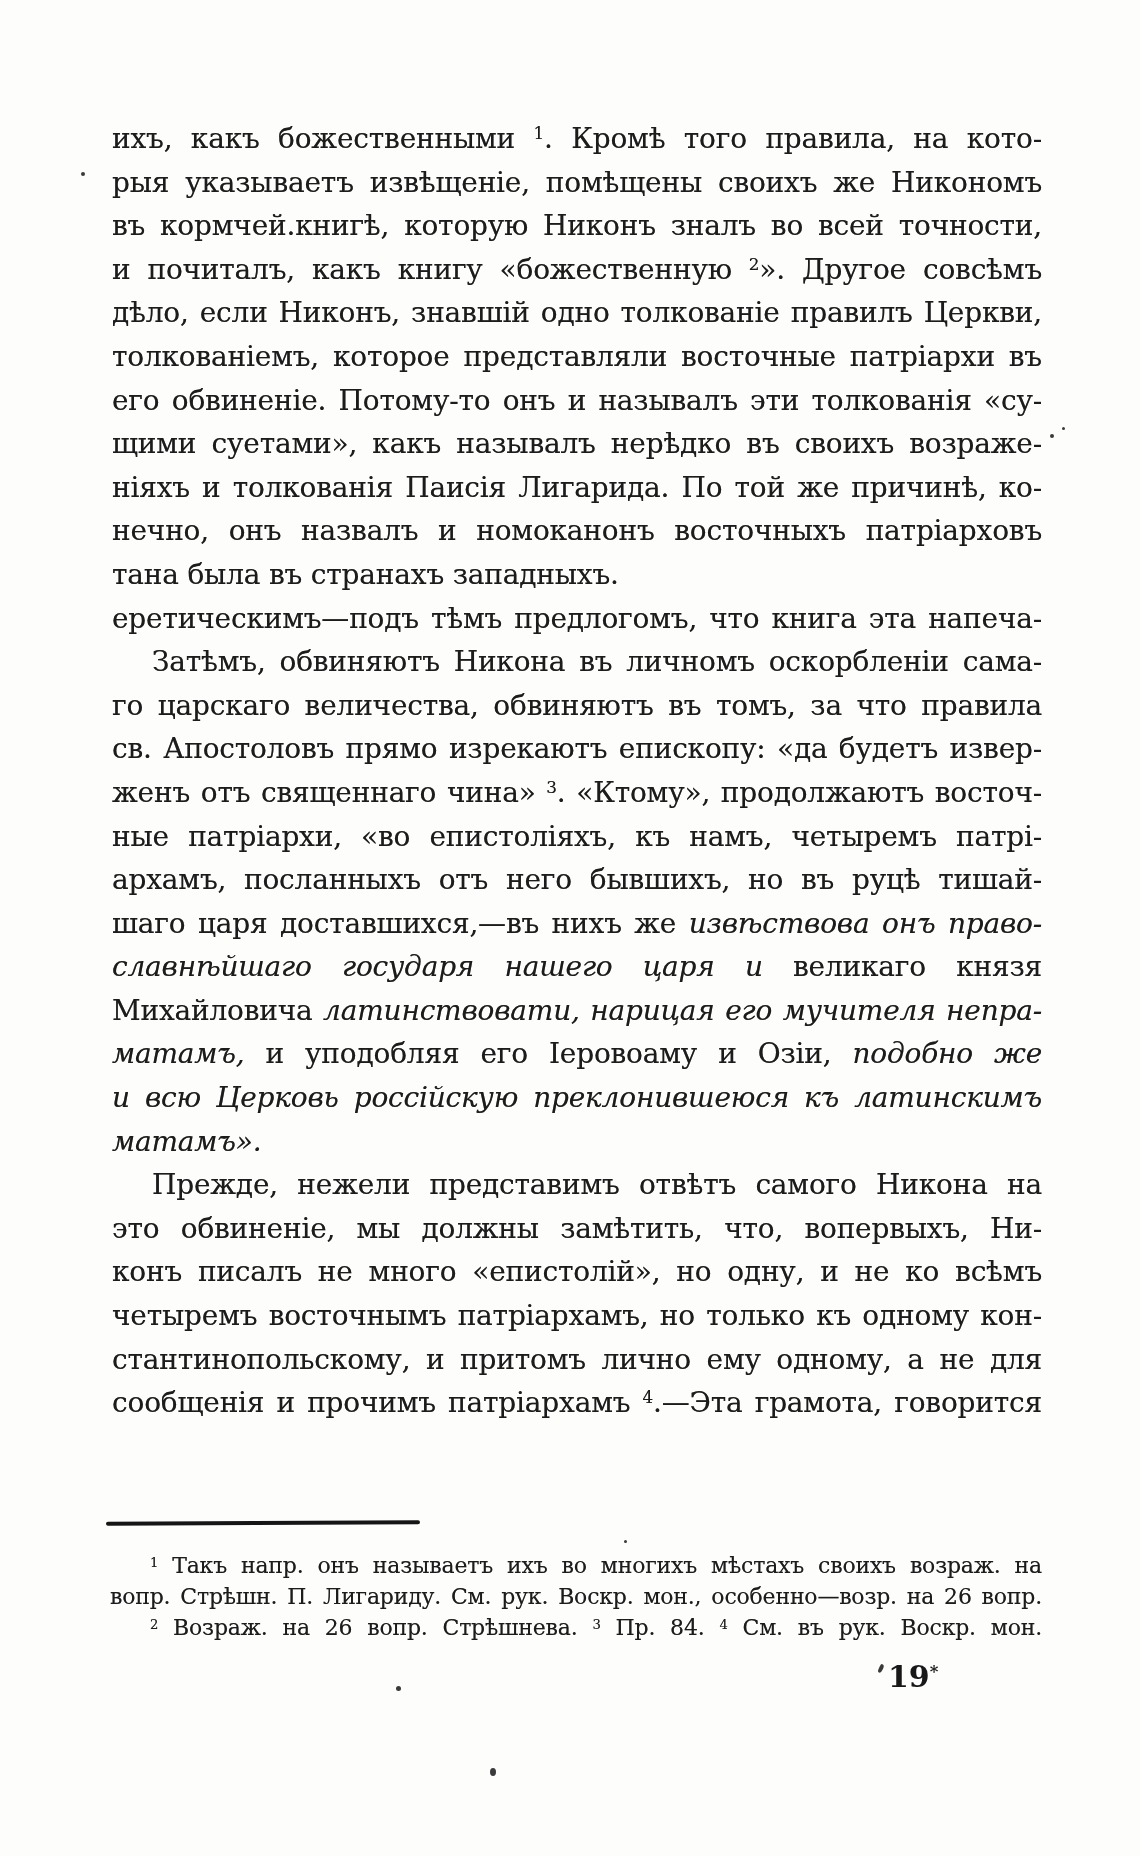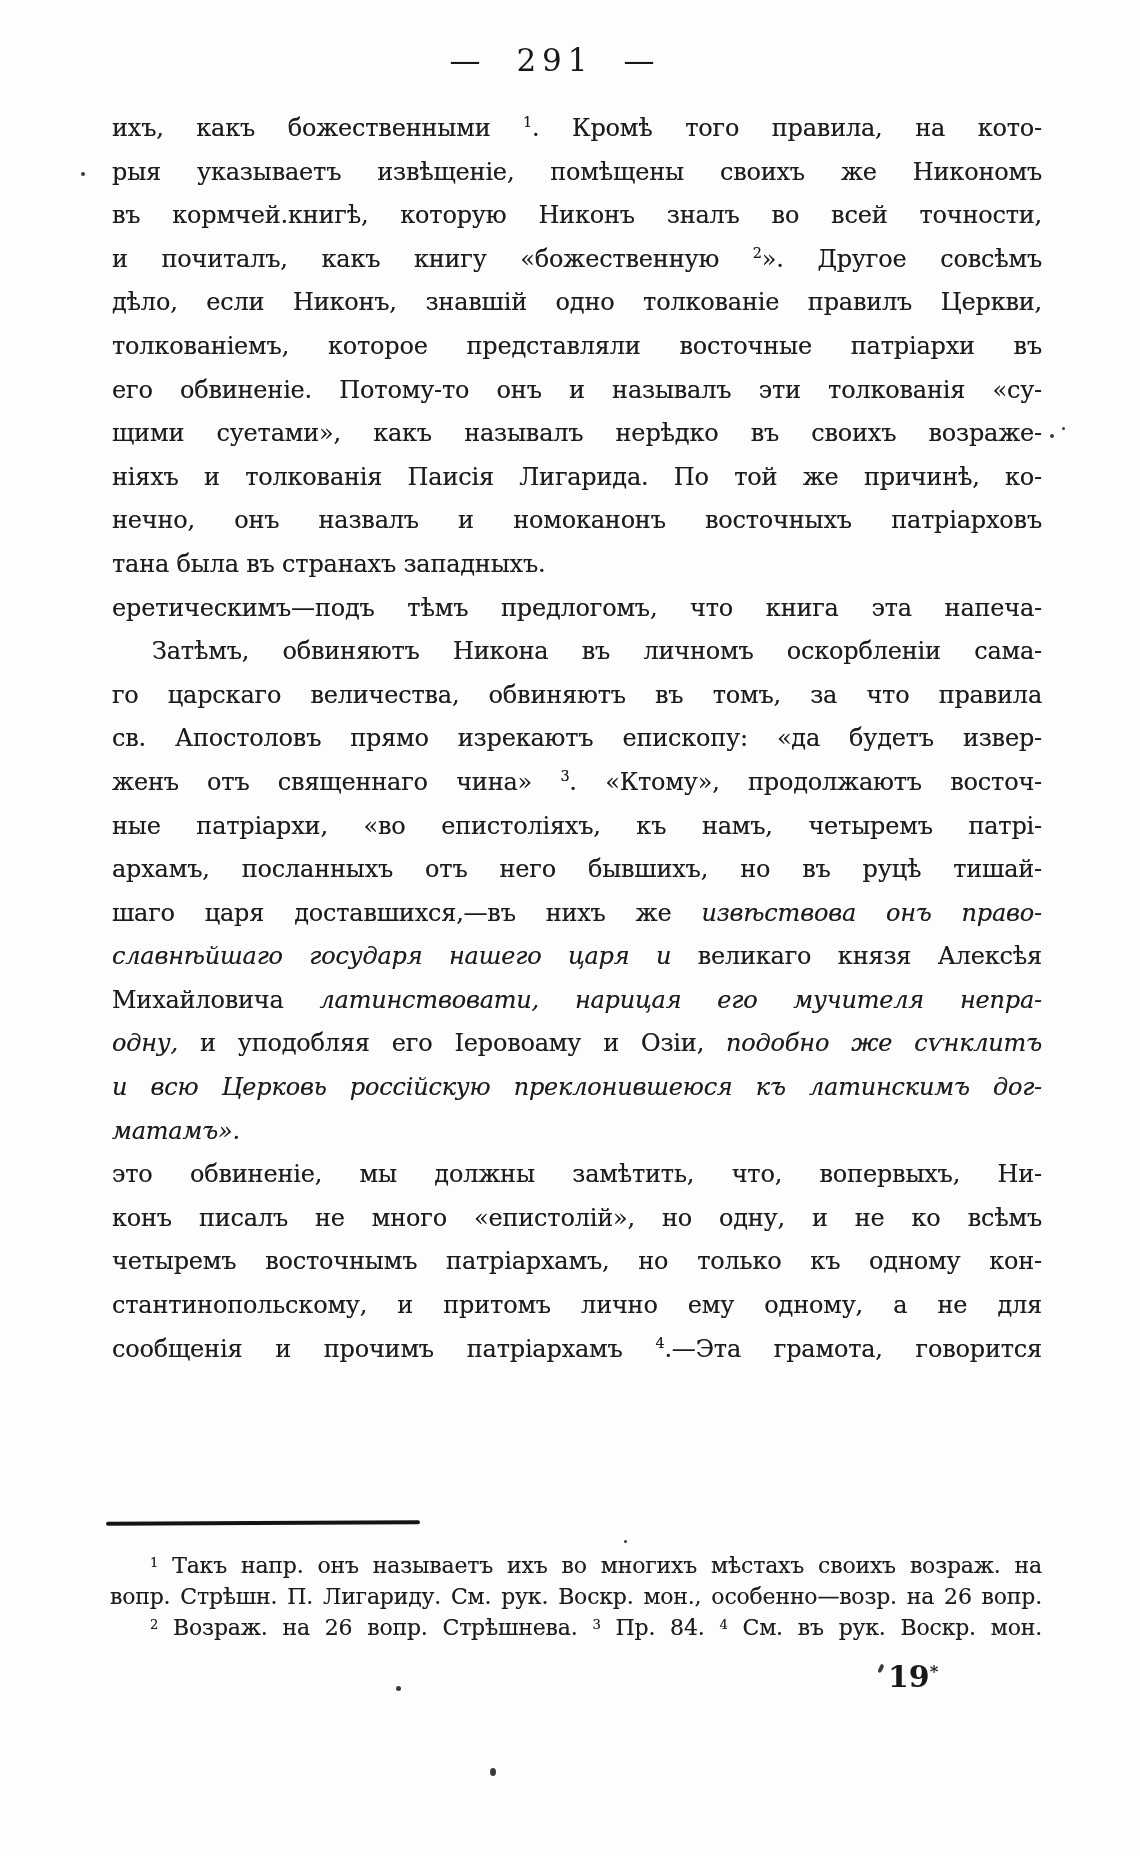--- a/index.html
+++ b/index.html
@@ -18,24 +18,24 @@
     left: 0;
     width: 1110px;        
     text-align: center;
     font-size: 31px;
     letter-spacing: 6px;
     word-spacing: 14px;
     color: #171717;
   }
   .body-text {
     position: absolute;
-    top: 107px;
+    top: 117px;
     left: 112px;
     width: 930px;
-    font-size: 24px;
+    font-size: 28px;
     letter-spacing: -0.2px;
   }
   .tline {
     height: 43.6px;
     line-height: 43.6px;
     overflow: hidden;
     text-shadow: 0 0 0.6px rgba(20,20,20,0.55);
   }
   .just { text-align: justify; }
   .just::after { content: ""; display: inline-block; width: 100%; height: 0; }
@@ -85,21 +85,20 @@
     background: #3a3a3a;
     border-radius: 50%;
   }
   .speck.comma { border-radius: 40% 60% 60% 40%; transform: rotate(25deg); }
 </style>
 </head>
 <body>
 
 <div class="page">
 
-  <div class="page-number">— 291 —</div>
 
   <div class="body-text" id="body-text">
       <div class="tline just"><span>ихъ, какъ божественными </span><sup>1</sup><span>. Кромѣ того правила, на кото-</span></div>
       <div class="tline just"><span>рыя указываетъ извѣщеніе, помѣщены своихъ же Никономъ</span></div>
       <div class="tline just"><span>въ кормчей.книгѣ, которую Никонъ зналъ во всей точности,</span></div>
       <div class="tline just"><span>и почиталъ, какъ книгу «божественную </span><sup>2</sup><span>». Другое совсѣмъ</span></div>
       <div class="tline just"><span>дѣло, если Никонъ, знавшій одно толкованіе правилъ Церкви,</span></div>
       <div class="tline just"><span>толкованіемъ, которое представляли восточные патріархи въ</span></div>
       <div class="tline just"><span>его обвиненіе. Потому-то онъ и называлъ эти толкованія «су-</span></div>
       <div class="tline just"><span>щими суетами», какъ называлъ нерѣдко въ своихъ возраже-</span></div>
@@ -109,23 +108,24 @@
       <div class="tline just"><span>еретическимъ—подъ тѣмъ предлогомъ, что книга эта напеча-</span></div>
       <div class="tline just ind"><span>Затѣмъ, обвиняютъ Никона въ личномъ оскорбленіи сама-</span></div>
       <div class="tline just"><span>го царскаго величества, обвиняютъ въ томъ, за что правила</span></div>
       <div class="tline just"><span>св. Апостоловъ прямо изрекаютъ епископу: «да будетъ извер-</span></div>
       <div class="tline just"><span>женъ отъ священнаго чина» </span><sup>3</sup><span>. «Ктому», продолжаютъ восточ-</span></div>
       <div class="tline just"><span>ные патріархи, «во епистоліяхъ, къ намъ, четыремъ патрі-</span></div>
       <div class="tline just"><span>архамъ, посланныхъ отъ него бывшихъ, но въ руцѣ тишай-</span></div>
       <div class="tline just"><span>шаго царя доставшихся,—въ нихъ же </span><span class="it">извѣствова онъ право-</span></div>
       <div class="tline just"><span class="it">славнѣйшаго государя нашего царя и </span><span>великаго князя Алексѣя</span></div>
       <div class="tline just"><span>Михайловича </span><span class="it">латинствовати, нарицая его мучителя непра-</span></div>
-      <div class="tline just"><span class="it">одну, </span><span>и уподобляя его Іеровоаму и Озіи, </span><span class="it">подобно же сѵнклитъ</span></div>
+      <div class="tline just"><span class="it">матамъ, </span><span>и уподобляя его Іеровоаму и Озіи, </span><span class="it">подобно же сѵнклитъ</span></div>
       <div class="tline just"><span class="it">и всю Церковь россійскую преклонившеюся къ латинскимъ дог-</span></div>
       <div class="tline"><span class="it">матамъ».</span></div>
+      <div class="tline just ind"><span>Прежде, нежели представимъ отвѣтъ самого Никона на</span></div>
       <div class="tline just"><span>это обвиненіе, мы должны замѣтить, что, вопервыхъ, Ни-</span></div>
       <div class="tline just"><span>конъ писалъ не много «епистолій», но одну, и не ко всѣмъ</span></div>
       <div class="tline just"><span>четыремъ восточнымъ патріархамъ, но только къ одному кон-</span></div>
       <div class="tline just"><span>стантинопольскому, и притомъ лично ему одному, а не для</span></div>
       <div class="tline just"><span>сообщенія и прочимъ патріархамъ </span><sup>4</sup><span>.—Эта грамота, говорится</span></div>
     </div>
 
   <div class="footnote-rule"></div>
 
   <div class="footnotes" id="footnotes">

